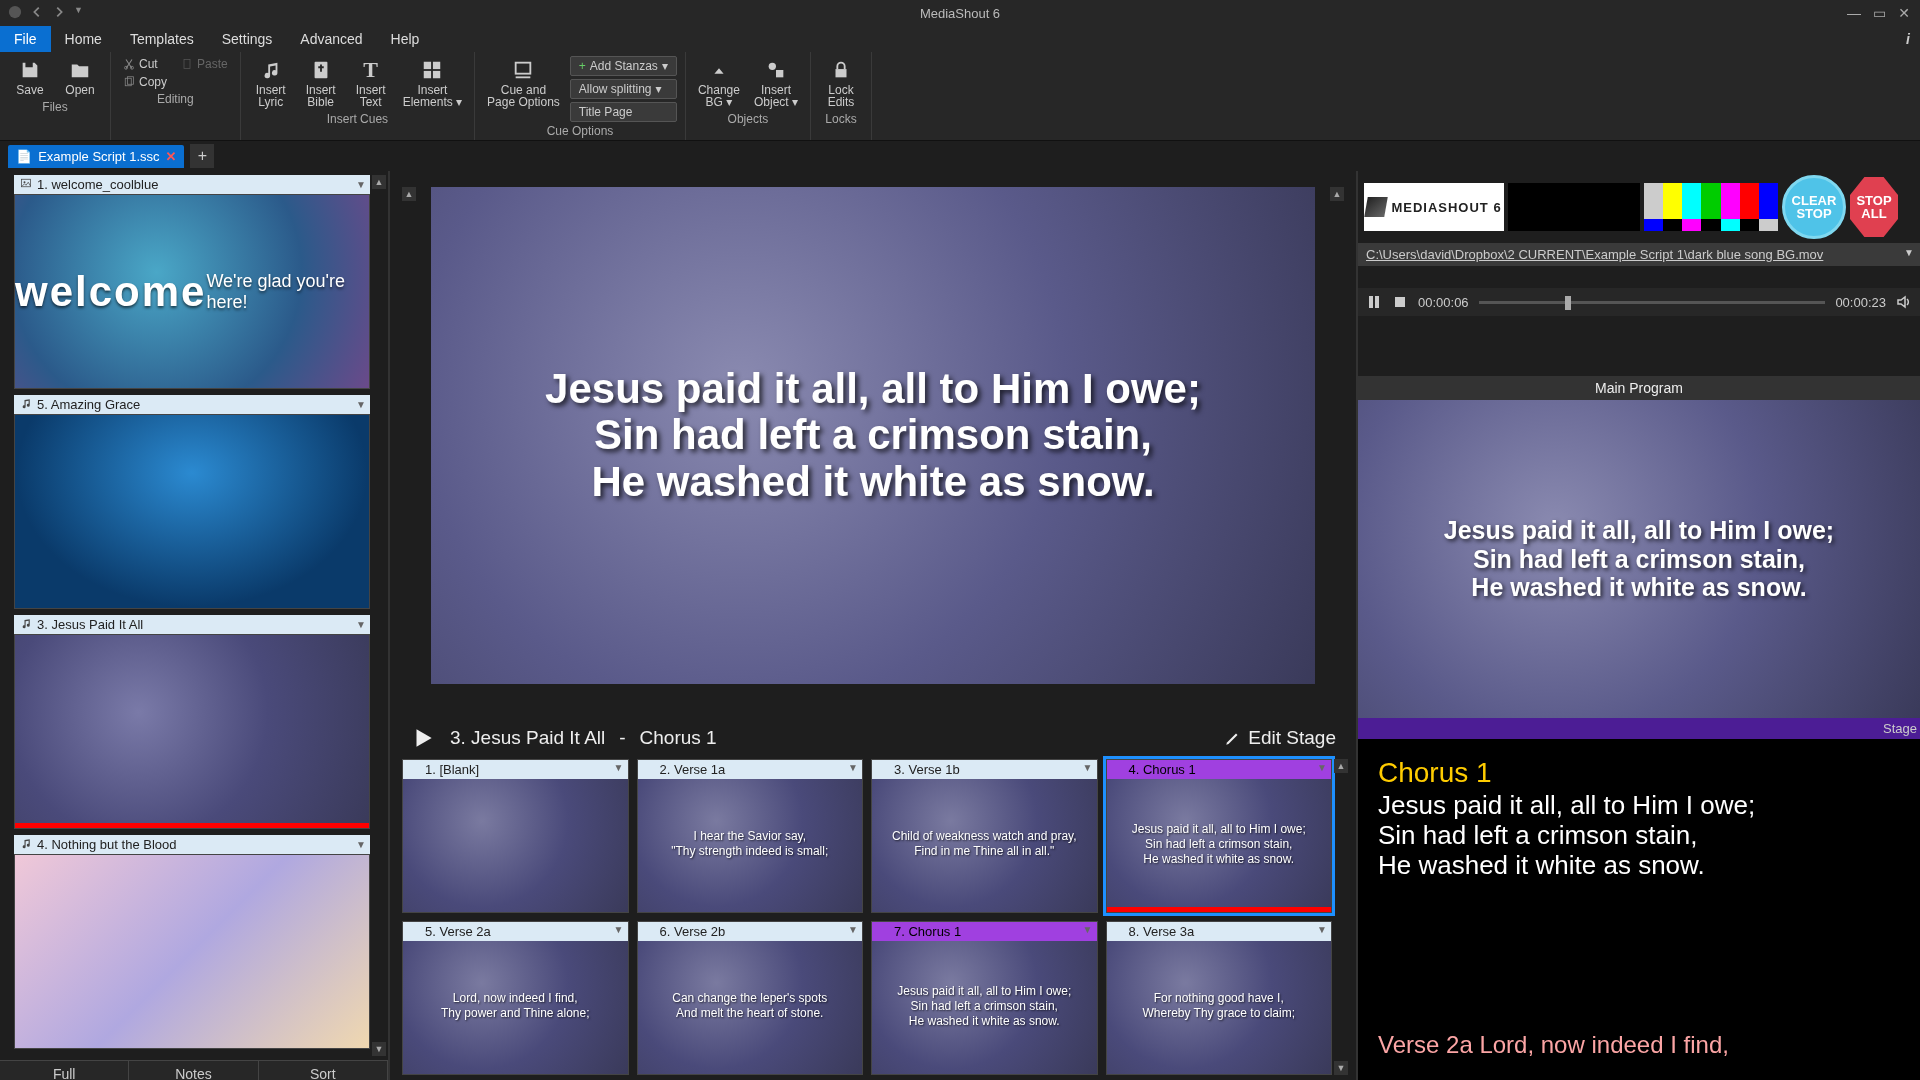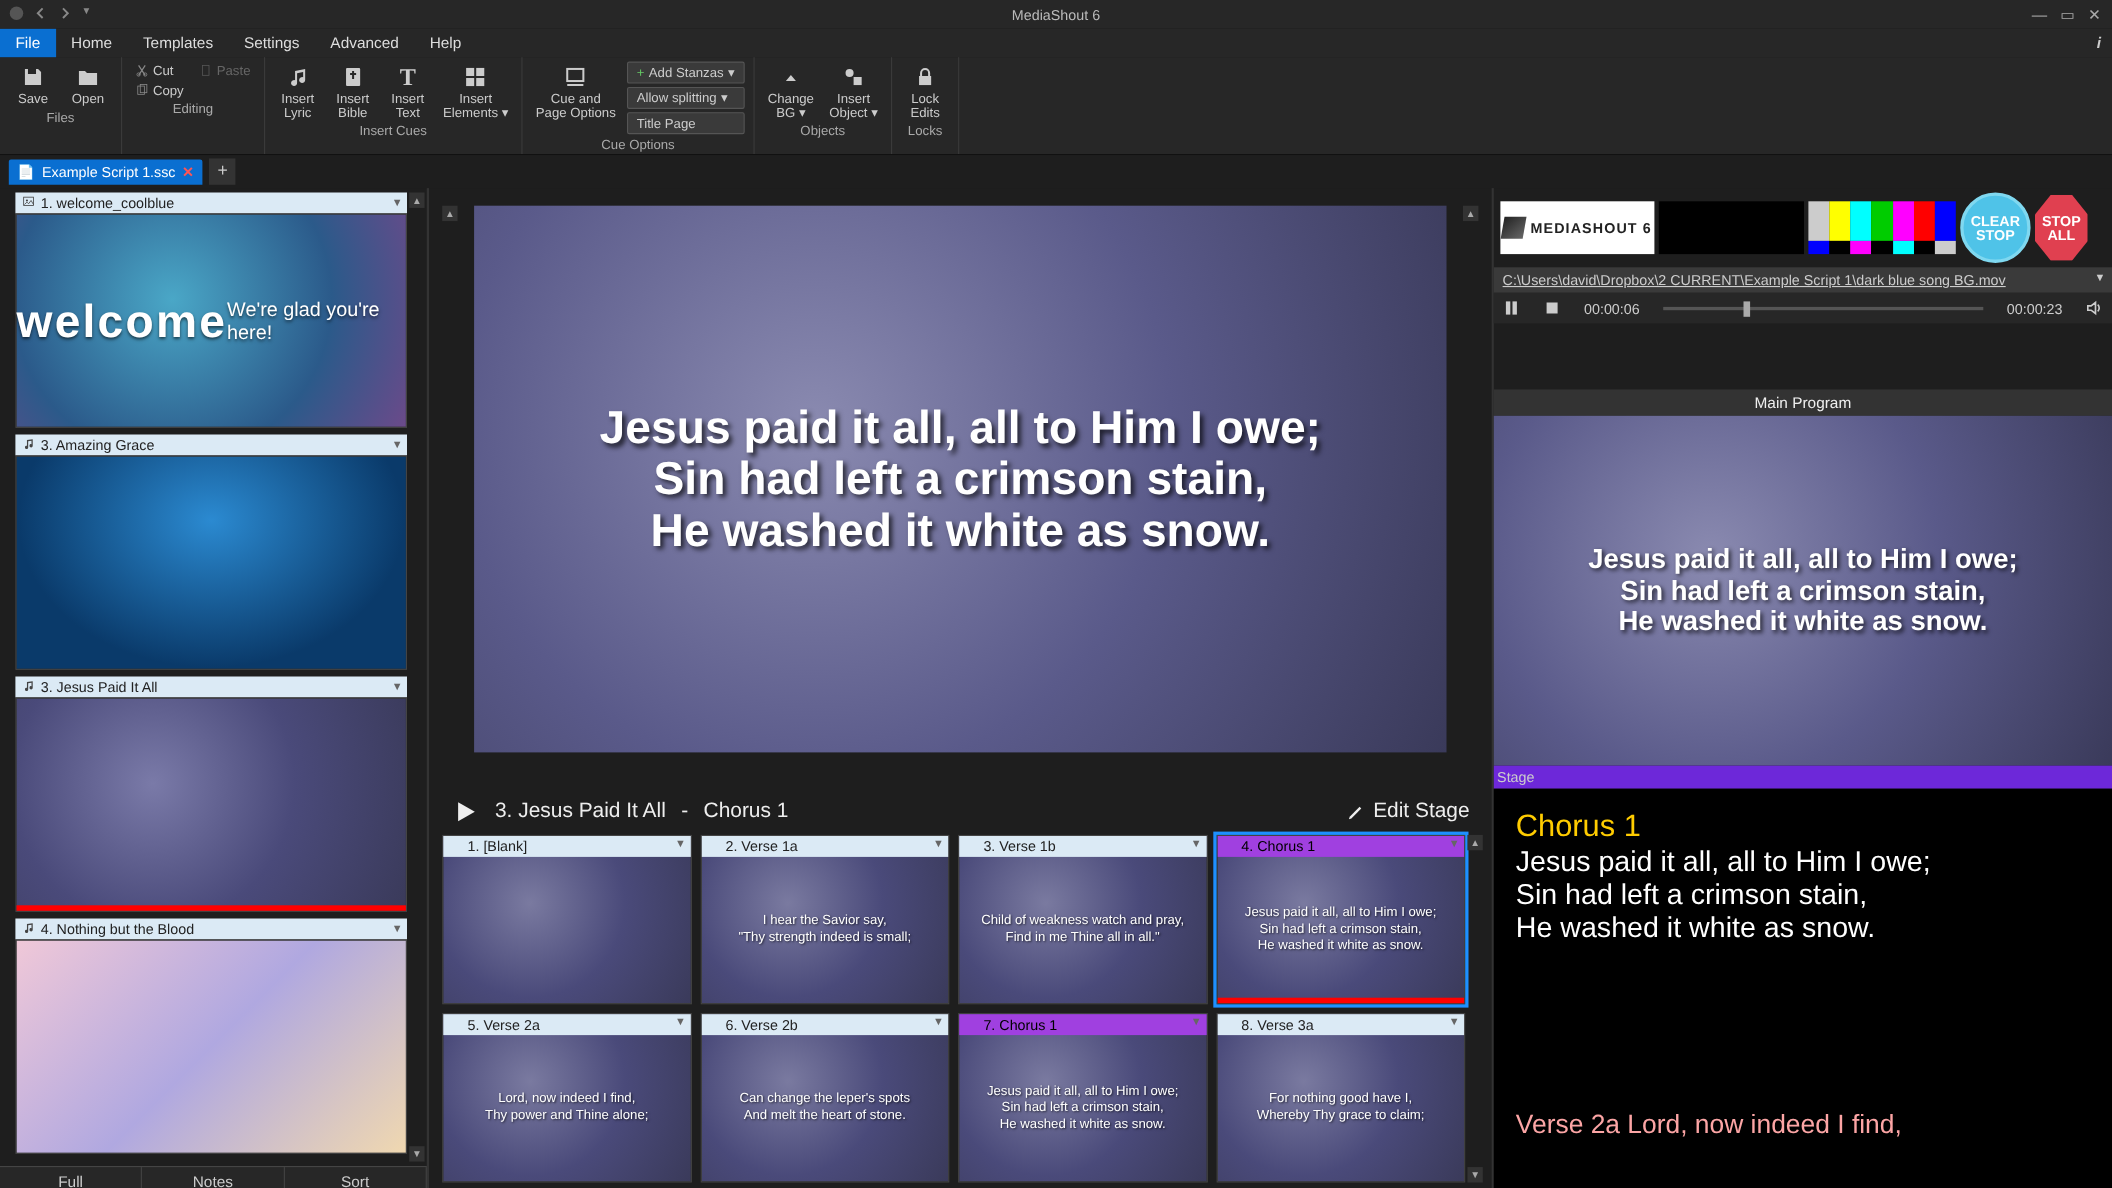--- a/index.html
+++ b/index.html
@@ -93,29 +93,29 @@
 .tp-row1 { flex: 3; display: flex; }
 .tp-row1 div { flex: 1; }
 .tp-row2 { flex: 1; display: flex; }
 .tp-row2 div { flex: 1; }
 .circ-btn { width: 64px; height: 64px; border-radius: 50%; display: flex; flex-direction: column; align-items: center; justify-content: center; font-size: 13px; font-weight: bold; color: #fff; cursor: pointer; line-height: 1; border: 3px solid; }
 .circ-btn.clear { background: #4fc3e8; border-color: #7fd8f0; }
 .circ-btn.stop { background: #e04050; border-color: #f07080; clip-path: polygon(30% 0,70% 0,100% 30%,100% 70%,70% 100%,30% 100%,0 70%,0 30%); border-radius: 0; border: none; width: 48px; height: 60px; }
 
 .pathrow { background: #3a3a3a; font-size: 13px; padding: 4px 8px; color: #ccc; position: relative; text-decoration: underline; }
 .pathrow .dd { position: absolute; right: 6px; font-size: 10px; }
-.playrow { display: flex; align-items: center; padding: 6px 8px; gap: 21px; background: #272727; }
+.playrow { display: flex; align-items: center; padding: 6px 8px; gap: 10px; background: #272727; margin-top: 22px; }
 .playrow .slider-tr { flex: 1; height: 3px; background: #555; position: relative; }
 .playrow .slider-tr .thumb { position: absolute; top: -5px; left: 25%; width: 6px; height: 14px; background: #aaa; }
 .playrow svg { fill: #ccc; width: 16px; height: 16px; cursor: pointer; }
 .timet { font-size: 13px; color: #ccc; }
 
 .prog-head { text-align: center; background: #333; padding: 4px; font-size: 14px; color: #eee; }
 .prog-view { height: 318px; background: radial-gradient(circle at 35% 40%, #8a8ab0, #5a5a8a 50%, #3a3a5a); display: flex; flex-direction: column; align-items: center; justify-content: center; color: #fff; font-size: 25px; font-weight: 600; text-shadow: 2px 2px 4px rgba(0,0,0,.7); line-height: 1.15; }
-.stage-head { text-align: left; background: #6d28d9; padding: 3px; font-size: 13px; color: #ccc; }
+.stage-head { text-align: right; background: #4c1d95; padding: 3px; font-size: 13px; color: #ccc; }
 .stage-view { flex: 1; background: #000; padding: 18px 20px; font-size: 26px; line-height: 1.15; }
 .stage-view .title { color: #ffcc00; font-size: 28px; margin-bottom: 2px; }
 .stage-view .body { color: #fff; white-space: pre-line; }
 .stage-view .next { color: #fca5a5; font-size: 24px; margin-top: 150px; }
 
 .mini-ic { width: 12px; height: 12px; fill: #444; }
 </style>
 </head>
 <body>
 
@@ -337,21 +337,21 @@
                 <div class="big">welcome</div>
                 <div class="small">We're glad you're here!</div>
               </div>
             </div>
           </div>
           <div class="cue">
             <div class="cue-head">
               <span><svg class="mini-ic" viewBox="0 0 16 16">
                   <path d="M6 13V4l7-1v8a2 2 0 11-1.5-1.9V5l-4 .6V13a2 2 0 11-1.5-1.9" fill="#444"></path>
                 </svg></span>
-              <span>3. Amazing Grace</span>
+              <span>5. Amazing Grace</span>
               <span class="dd">▼</span>
             </div>
             <div class="cue-thumb bg-blue2"></div>
           </div>
           <div class="cue">
             <div class="cue-head">
               <span><svg class="mini-ic" viewBox="0 0 16 16">
                   <path d="M6 13V4l7-1v8a2 2 0 11-1.5-1.9V5l-4 .6V13a2 2 0 11-1.5-1.9" fill="#444"></path>
                 </svg></span>
               <span>3. Jesus Paid It All</span>

